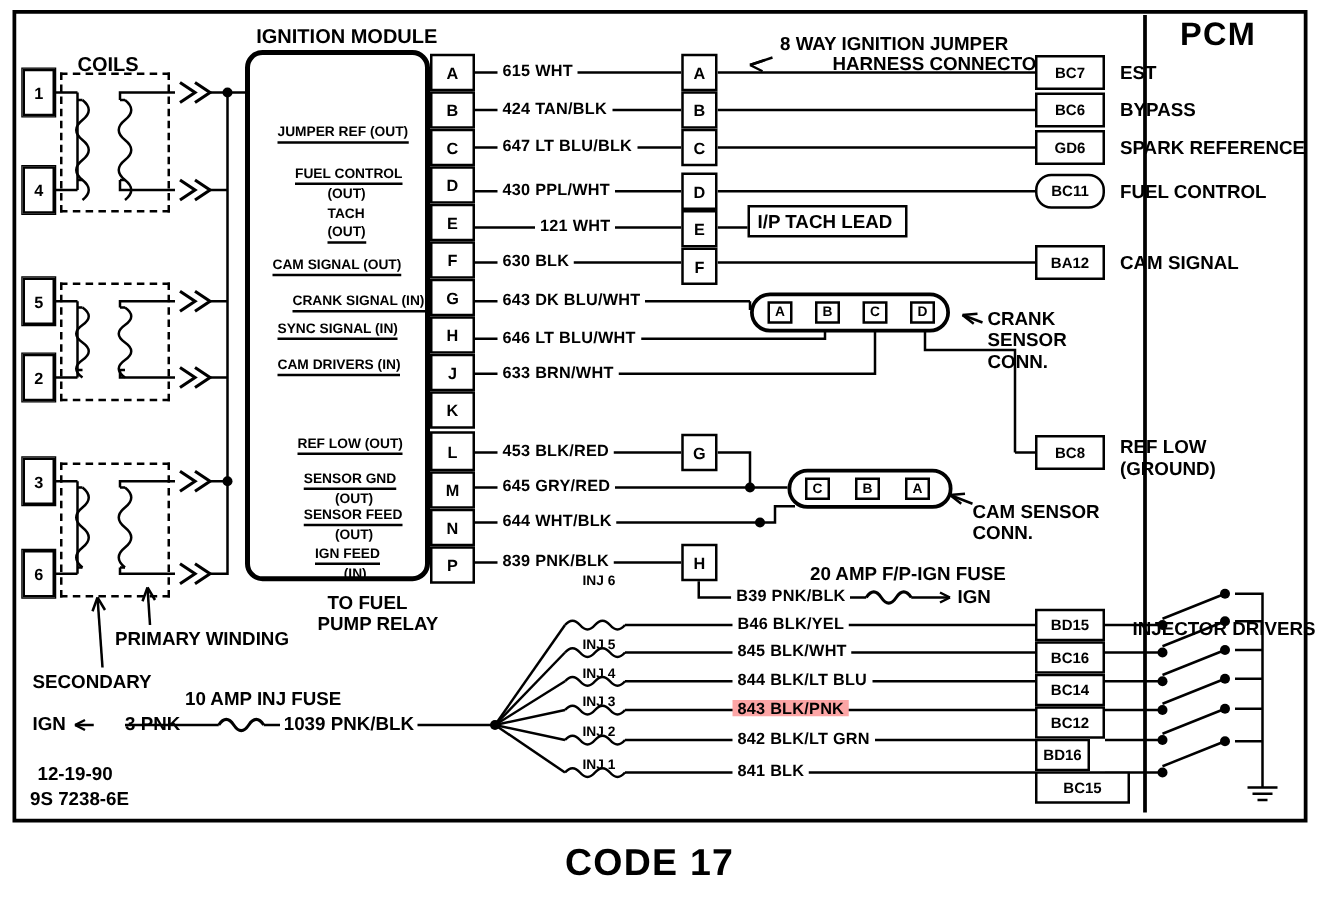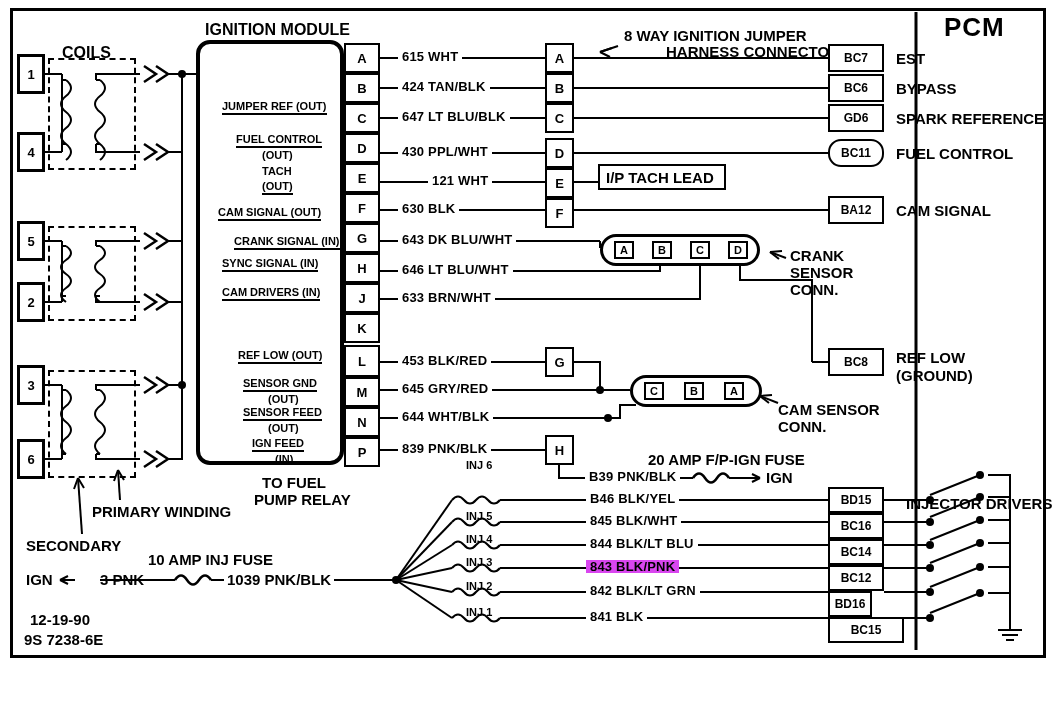--- a/index.html
+++ b/index.html
@@ -441,34 +441,35 @@
   <div class="lbl small" style="left:466px; top:460px;">INJ 6</div>
   <div class="lbl small" style="left:466px; top:511px;">INJ 5</div>
   <div class="lbl small" style="left:466px; top:534px;">INJ 4</div>
   <div class="lbl small" style="left:466px; top:557px;">INJ 3</div>
   <div class="lbl small" style="left:466px; top:581px;">INJ 2</div>
   <div class="lbl small" style="left:466px; top:607px;">INJ 1</div>
 
   <div class="lbl wire-label" style="left:586px; top:492px; background:#fff; padding:0 4px;">B46 BLK/YEL</div>
   <div class="lbl wire-label" style="left:586px; top:514px; background:#fff; padding:0 4px;">845 BLK/WHT</div>
   <div class="lbl wire-label" style="left:586px; top:537px; background:#fff; padding:0 4px;">844 BLK/LT BLU</div>
-  <div class="lbl wire-label" style="left:586px; top:560px; background:#d946ef; padding:0 4px;">843 BLK/PNK</div>
+  <div class="lbl wire-label" style="left:586px; top:560px; background:#fca5a5; padding:0 4px;">843 BLK/PNK</div>
   <div class="lbl wire-label" style="left:586px; top:584px; background:#fff; padding:0 4px;">842 BLK/LT GRN</div>
   <div class="lbl wire-label" style="left:586px; top:610px; background:#fff; padding:0 4px;">841 BLK</div>
 
   <div class="pcmpin" style="left:828px; top:487px; width:56px; height:26px;">BD15</div>
   <div class="pcmpin" style="left:828px; top:513px; width:56px; height:26px;">BC16</div>
   <div class="pcmpin" style="left:828px; top:539px; width:56px; height:26px;">BC14</div>
   <div class="pcmpin" style="left:828px; top:565px; width:56px; height:26px;">BC12</div>
   <div class="pcmpin" style="left:828px; top:591px; width:44px; height:26px;">BD16</div>
   <div class="pcmpin" style="left:828px; top:617px; width:76px; height:26px;">BC15</div>
 
   <div class="lbl med" style="left:26px; top:572px;">IGN</div>
   <div class="lbl med" style="left:100px; top:572px;">3 PNK</div>
   <div class="lbl med" style="left:148px; top:552px;">10 AMP INJ FUSE</div>
   <div class="lbl med" style="left:224px; top:572px; background:#fff; padding:0 3px;">1039 PNK/BLK</div>
   <div class="dot" style="left:392px; top:576px;"></div>
 
   <div class="lbl med" style="left:30px; top:612px;">12-19-90</div>
   <div class="lbl med" style="left:24px; top:632px;">9S 7238-6E</div>
 
+  <div class="lbl title-big" style="left:452px; top:676px; font-size:30px;">CODE 17</div>
 
 </div>
 
 </body></html>

